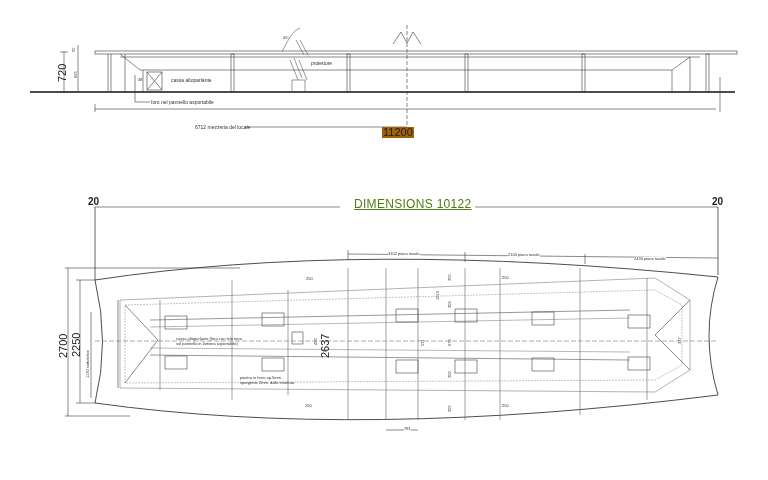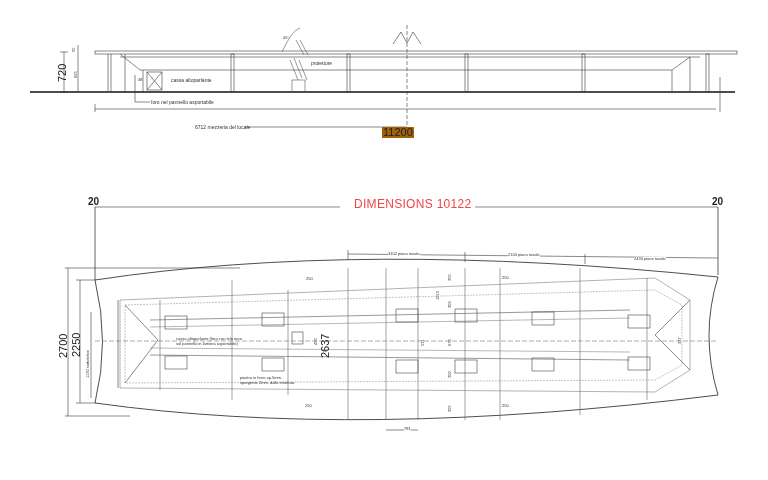--- a/index.html
+++ b/index.html
@@ -4,21 +4,21 @@
 <style>
   html, body { margin:0; padding:0; background:#ffffff; }
   body { width:768px; height:480px; overflow:hidden; position:relative; font-family:"Liberation Sans", sans-serif; }
   #canvas { position:absolute; left:0; top:0; width:768px; height:480px; }
   .lbl { position:absolute; white-space:nowrap; color:#333; line-height:1; }
   .tiny { font-size:4px; }
   .small { font-size:5px; }
   .dim-big { font-size:11px; color:#222; }
   .dim-mid { font-size:10px; color:#222; font-weight:bold; }
   .vert { transform-origin:left top; transform:rotate(-90deg); }
-  .title-red { font-size:12px; color:#ef4444; letter-spacing:0.3px; }
+  .title-red { font-size:12px; color:#4d7c0f; letter-spacing:0.3px;text-decoration:underline; }
 </style>
 </head>
 <body>
 
 <svg id="canvas" viewBox="0 0 768 480" xmlns="http://www.w3.org/2000/svg">
   <g stroke="#3a3a3a" fill="none" stroke-width="0.6">
 
     <line x1="30" y1="92" x2="735" y2="92" stroke-width="1.4" stroke="#111"></line>
 
     <rect x="95" y="51" width="642" height="3" stroke-width="0.6"></rect>

